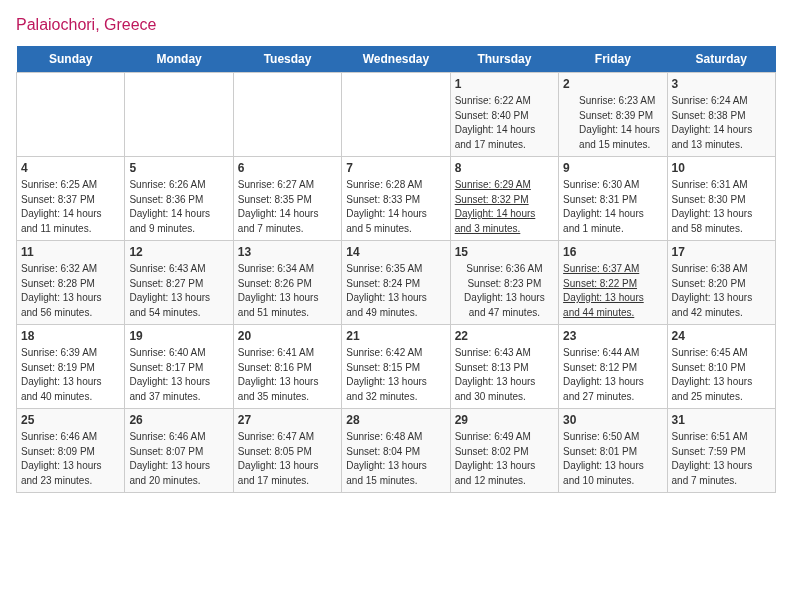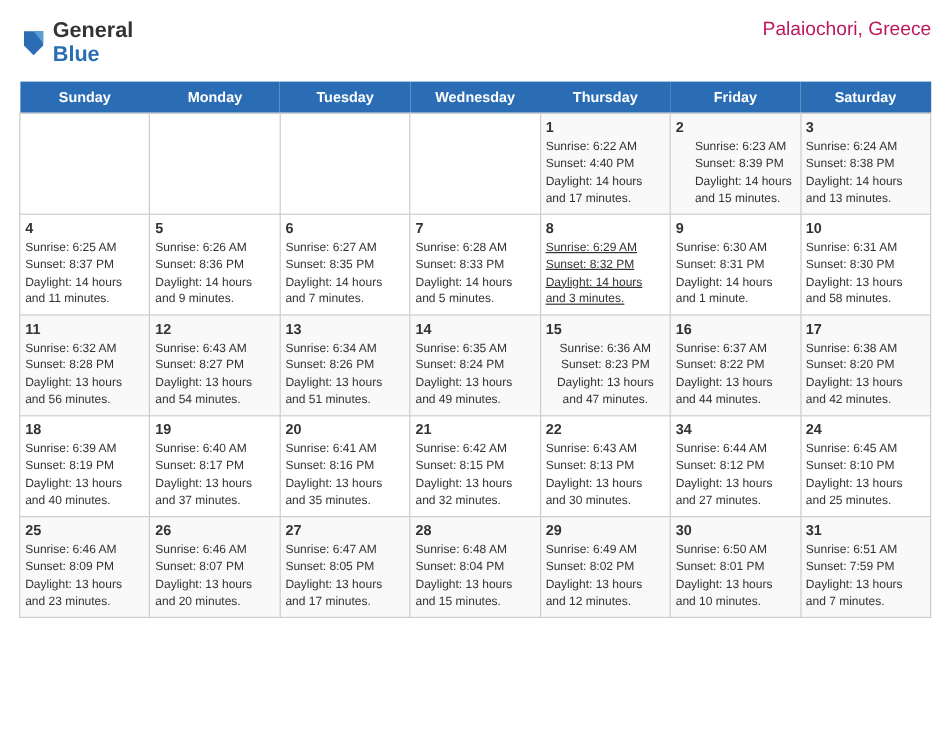--- a/index.html
+++ b/index.html
@@ -88,30 +88,20 @@
       line-height: 1.45;
     }
     .empty-cell {
       background: #fff !important;
     }
   </style>
 </head>
 <body>
 
 <div class="header">
-  <div class="logo">
-    <svg class="logo-icon" viewBox="0 0 24 28" xmlns="http://www.w3.org/2000/svg">
-      <polygon points="4,4 20,4 20,16 12,24 4,16" fill="#2a6db5"></polygon>
-      <polygon points="12,4 20,4 20,14" fill="#5a9fd4"></polygon>
-    </svg>
-    <div class="logo-text">
-      <span class="logo-general">General</span>
-      <span class="logo-blue">Blue</span>
-    </div>
-  </div>
   <div class="title-area">
     <div class="location">Palaiochori, Greece</div>
   </div>
 </div>
 
 <table>
   <thead>
     <tr>
     <th>Sunday</th>
         <th>Monday</th>
@@ -124,21 +114,21 @@
   </thead>
   <tbody id="calendar-body">
   <tr>
         <td class="empty-cell"></td>
         <td class="empty-cell"></td>
         <td class="empty-cell"></td>
         <td class="empty-cell"></td>
         <td>
           <div class="day-num">1</div>
           <div class="day-info" style="white-space: pre-line;">Sunrise: 6:22 AM
-Sunset: 4:40 PM
+Sunset: 8:40 PM
 Daylight: 14 hours and 17 minutes.</div>
         </td>
         <td>
           <div class="day-num">2</div>
           <div class="day-info" style="white-space: pre-line; margin-left: 16px;">Sunrise: 6:23 AM
 Sunset: 8:39 PM
 Daylight: 14 hours and 15 minutes.</div>
         </td>
         <td>
           <div class="day-num">3</div>
@@ -217,21 +207,21 @@
 Daylight: 13 hours and 49 minutes.</div>
         </td>
         <td>
           <div class="day-num">15</div>
           <div class="day-info" style="white-space: pre-line; text-align: center;">Sunrise: 6:36 AM
 Sunset: 8:23 PM
 Daylight: 13 hours and 47 minutes.</div>
         </td>
         <td>
           <div class="day-num">16</div>
-          <div class="day-info" style="white-space: pre-line;">Sunrise: 6:37 AM
+          <div class="day-info" style="white-space: pre-line; text-decoration: underline;">Sunrise: 6:37 AM
 Sunset: 8:22 PM
 Daylight: 13 hours and 44 minutes.</div>
         </td>
         <td>
           <div class="day-num">17</div>
           <div class="day-info" style="white-space: pre-line;">Sunrise: 6:38 AM
 Sunset: 8:20 PM
 Daylight: 13 hours and 42 minutes.</div>
         </td>
       </tr>
@@ -260,21 +250,21 @@
 Sunset: 8:15 PM
 Daylight: 13 hours and 32 minutes.</div>
         </td>
         <td>
           <div class="day-num">22</div>
           <div class="day-info" style="white-space: pre-line;">Sunrise: 6:43 AM
 Sunset: 8:13 PM
 Daylight: 13 hours and 30 minutes.</div>
         </td>
         <td>
-          <div class="day-num">34</div>
+          <div class="day-num">23</div>
           <div class="day-info" style="white-space: pre-line;">Sunrise: 6:44 AM
 Sunset: 8:12 PM
 Daylight: 13 hours and 27 minutes.</div>
         </td>
         <td>
           <div class="day-num">24</div>
           <div class="day-info" style="white-space: pre-line;">Sunrise: 6:45 AM
 Sunset: 8:10 PM
 Daylight: 13 hours and 25 minutes.</div>
         </td>

